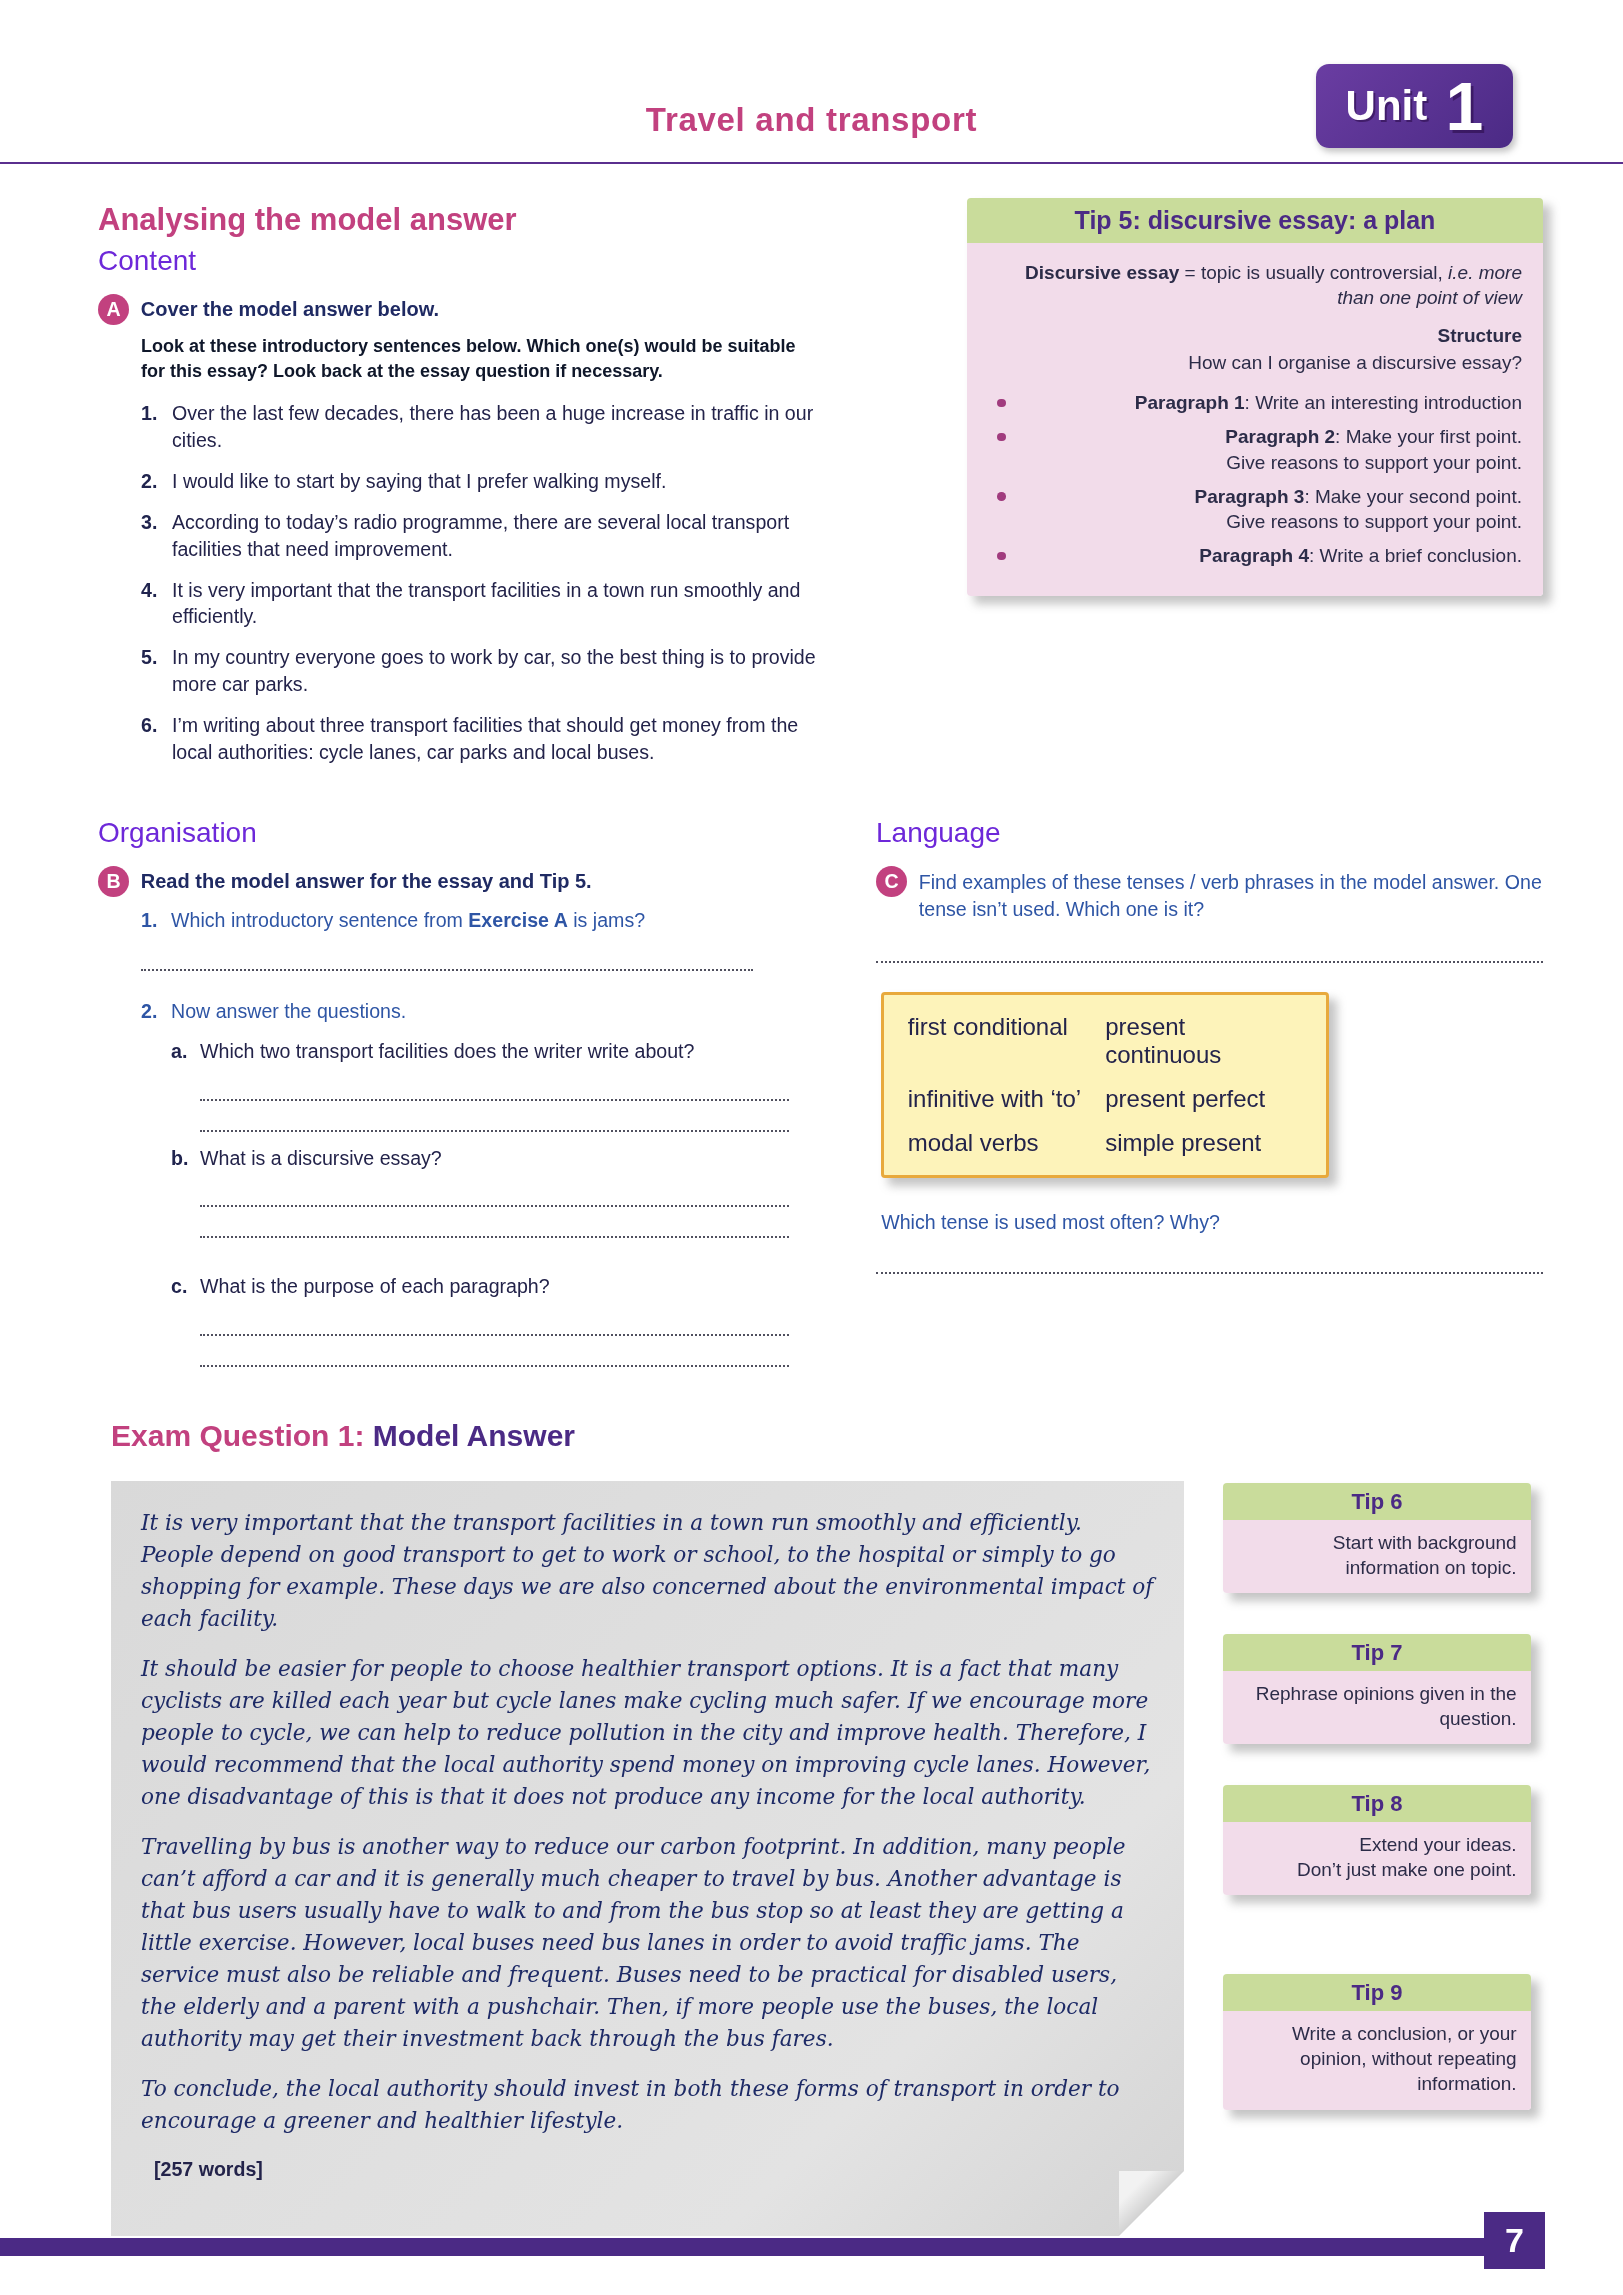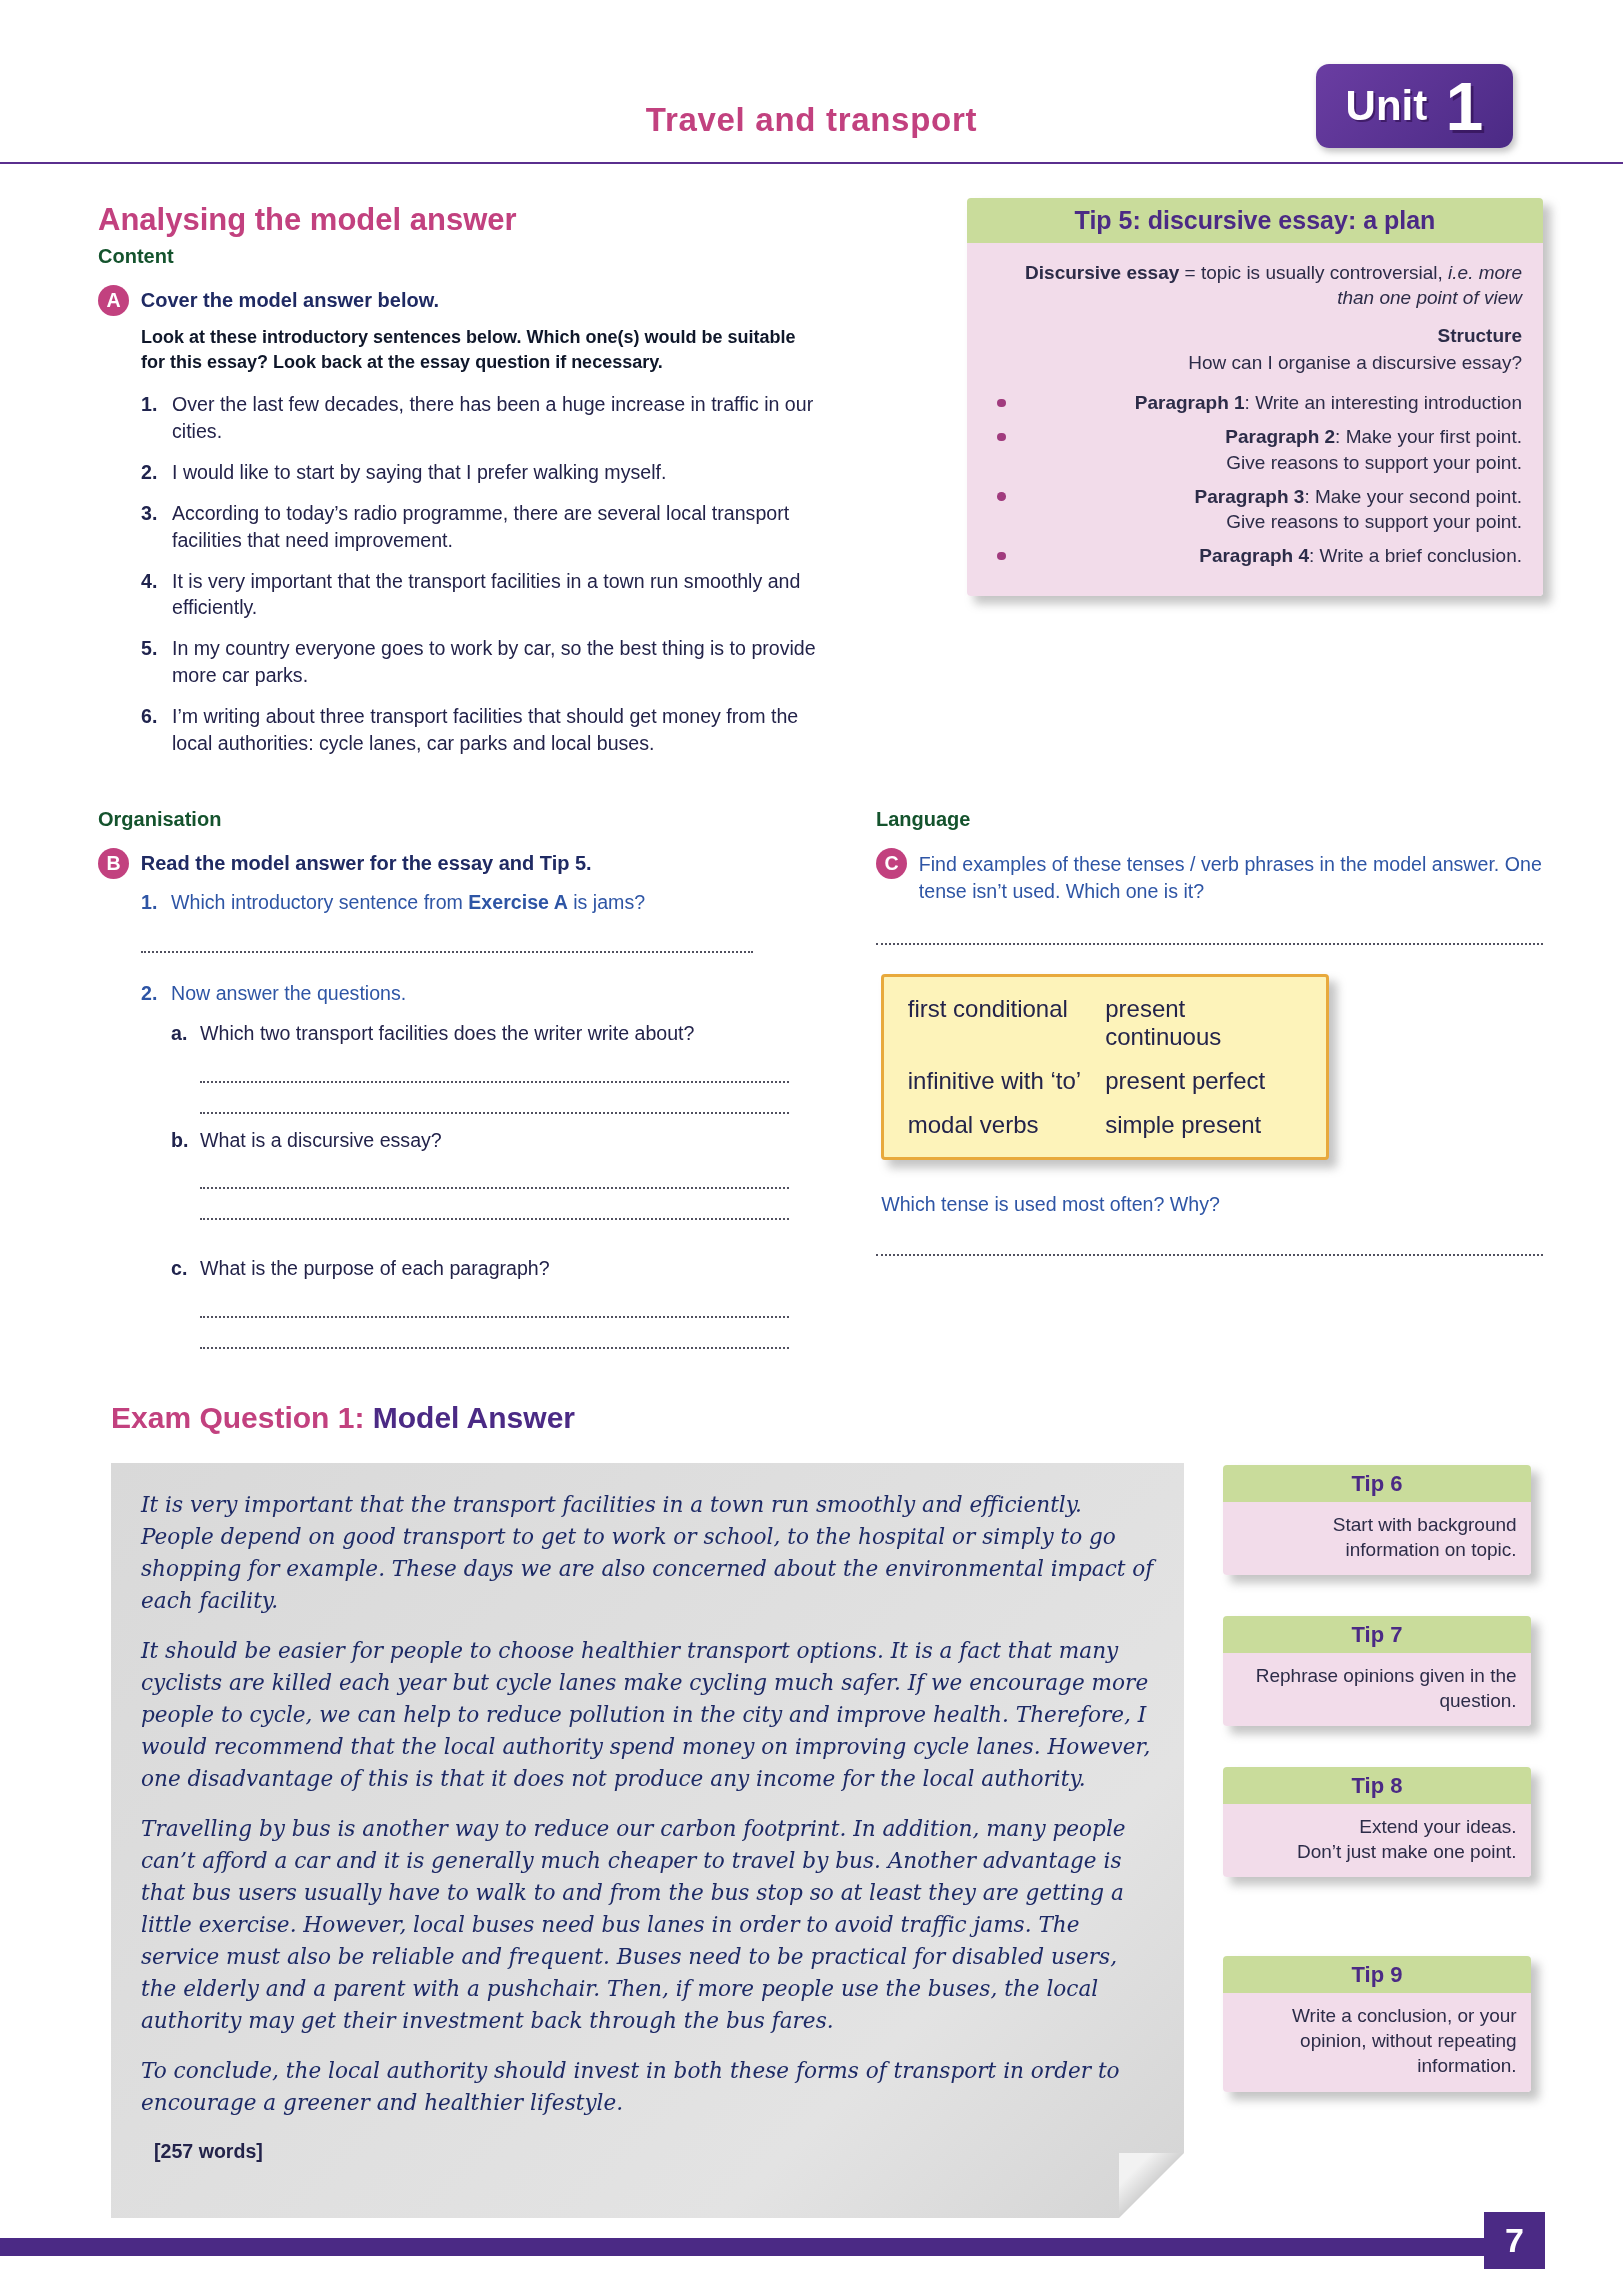--- a/index.html
+++ b/index.html
@@ -46,21 +46,21 @@
   }
 
   
   .main-grid {
     display: grid;
     grid-template-columns: 739px 667px;
     column-gap: 39px;
     padding: 23.6px 0 0 98px;
   }
   .h2 { font-size: 31px; font-weight: bold; color: #c2417f; margin: 13px 0 7px; }
-  .h3 { font-size: 20px; font-weight: bold; color: #14532d; margin: 6.5px 0 17px; }
+  .h3 { font-size: 28px; font-weight: normal; color: #6d28d9; margin: 6.5px 0 17px; }
   .row2 { margin-top: 31px; }
 
   .ex-header { display: flex; gap: 11.8px; align-items: flex-start; margin: 2.6px 0 9.2px; }
   .ex-circle {
     flex: 0 0 31px; width: 31px; height: 31px; border-radius: 50%;
     background: #c2417f; color: #fff;
     font-weight: bold; font-size: 19.6px;
     display: flex; align-items: center; justify-content: center;
   }
   .ex-instruction { font-size: 20px; font-weight: bold; color: #1f2a63; line-height: 31px; }

